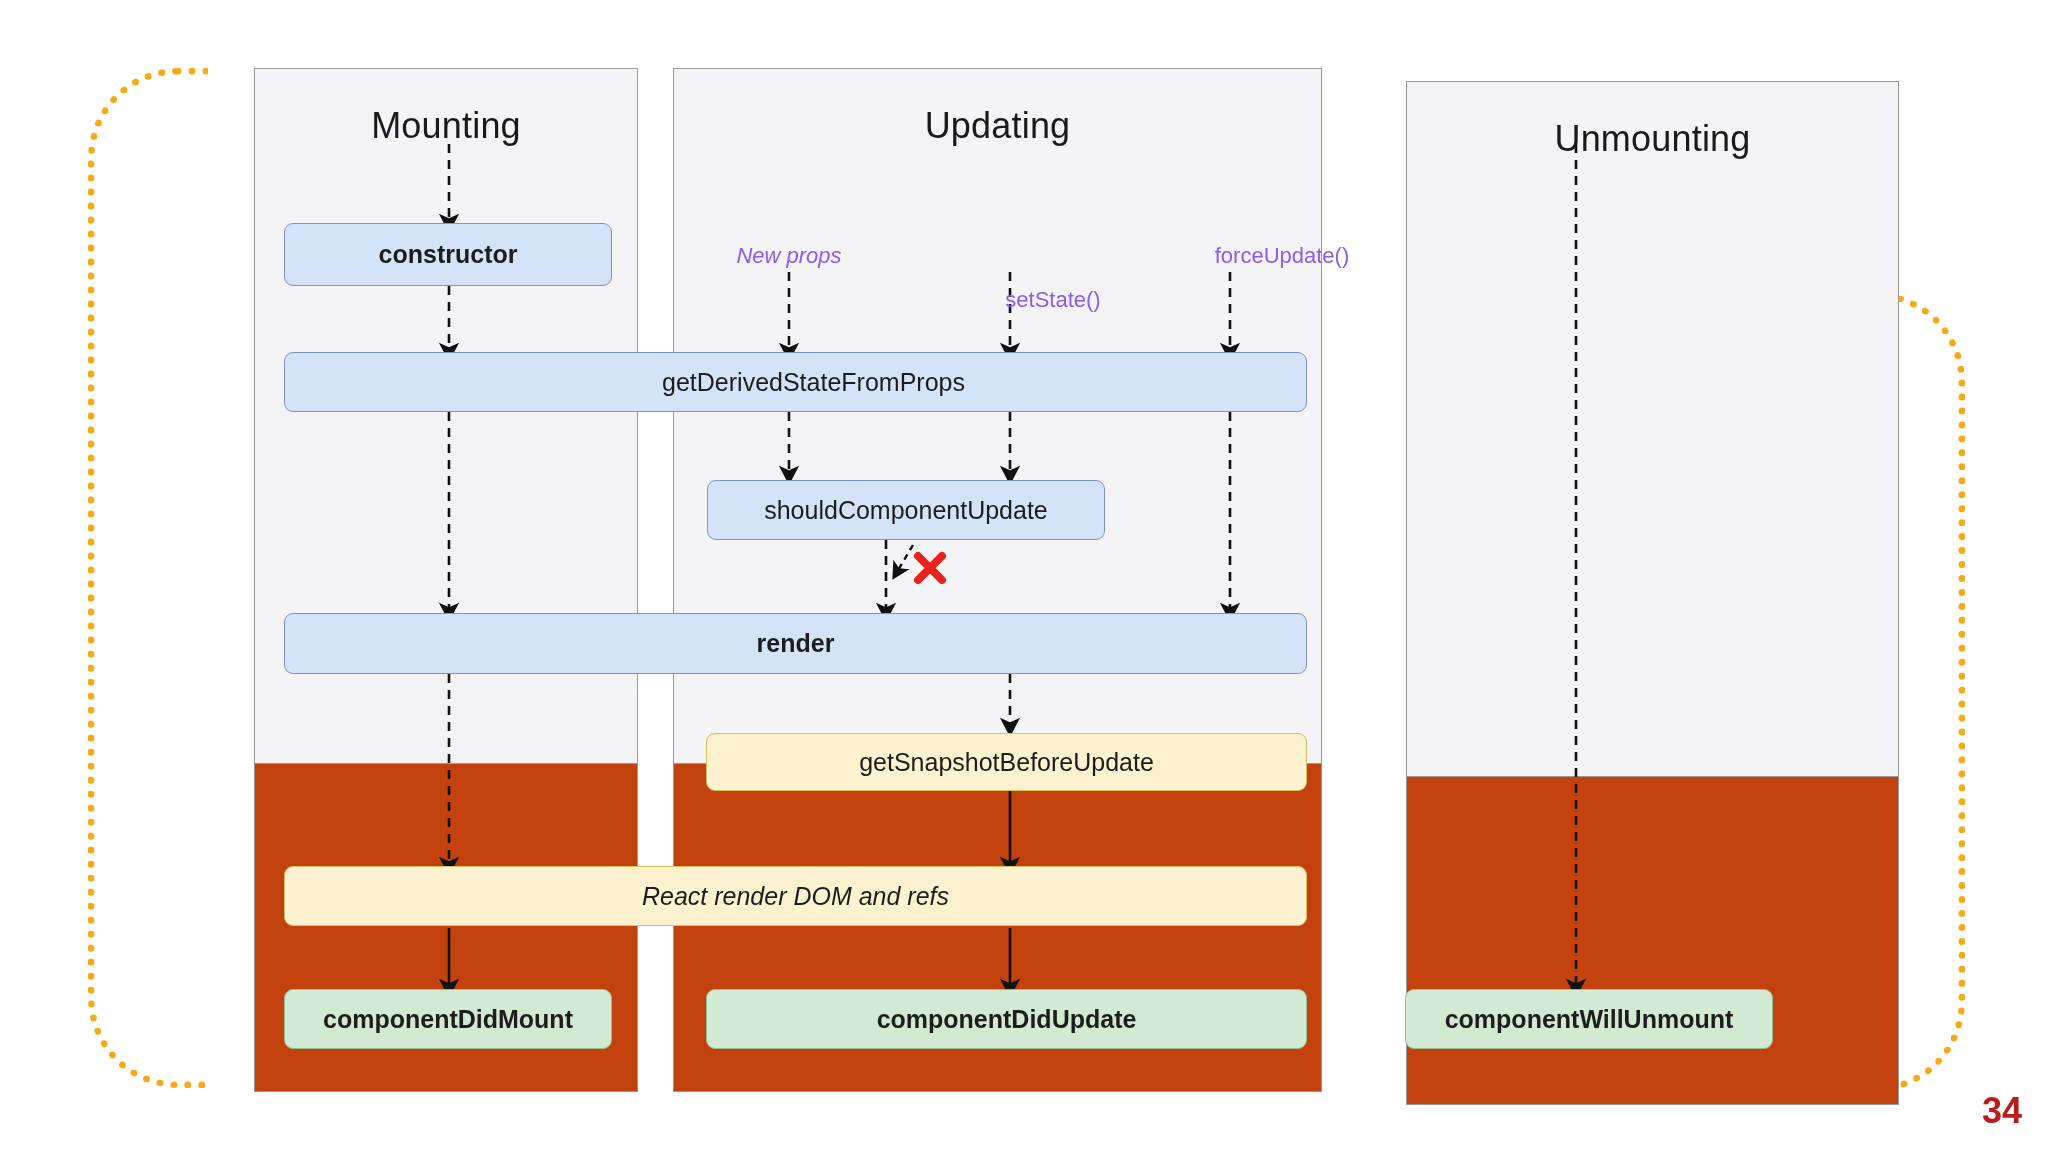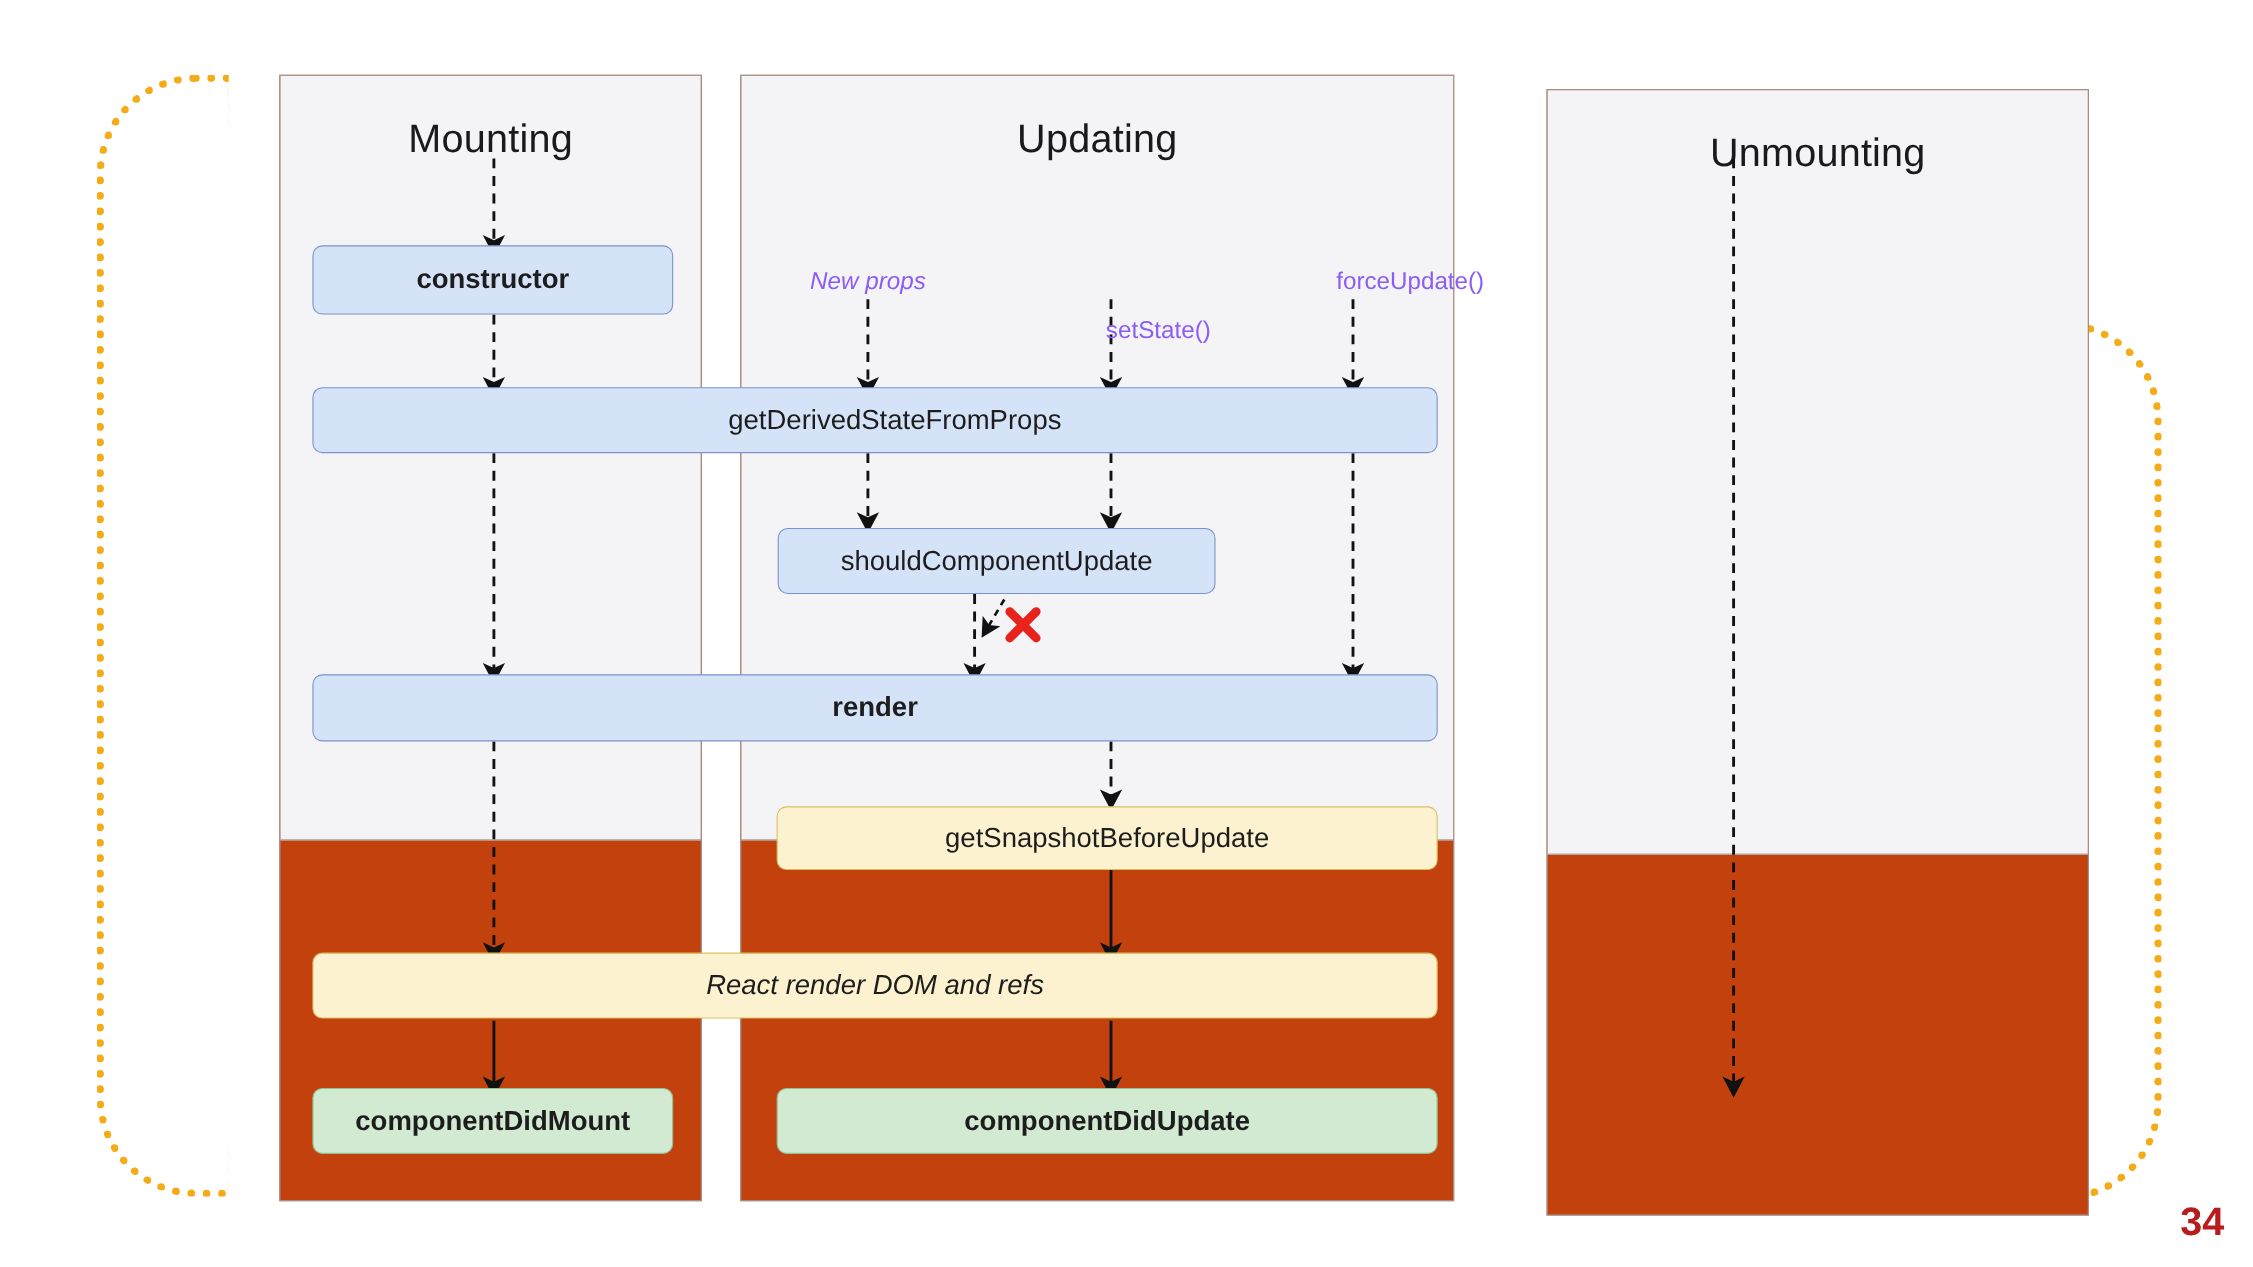--- a/index.html
+++ b/index.html
@@ -215,20 +215,21 @@
   <div class="box blue bold" style="left:284px; top:613px; width:1023px; height:61px;">render</div>
 
   <div class="box yellow" style="left:706px; top:733px; width:601px; height:58px;">getSnapshotBeforeUpdate</div>
 
   <div class="box yellow italic" style="left:284px; top:866px; width:1023px; height:60px;">React render DOM and refs</div>
 
   <div class="box green bold" style="left:284px; top:989px; width:328px; height:60px;">componentDidMount</div>
 
   <div class="box green bold" style="left:706px; top:989px; width:601px; height:60px;">componentDidUpdate</div>
 
+  <div class="box green bold" style="left:1405px; top:989px; width:368px; height:60px;">componentWillUnmount</div>
 
   <div style="position:absolute; left:910px; top:548px; width:40px; height:40px;">
     <svg width="40" height="40" viewBox="0 0 40 40">
       <path d="M8,8 L32,32 M32,8 L8,32" stroke="#e8231b" stroke-width="8" stroke-linecap="round"></path>
     </svg>
   </div>
 
   <div class="page-num">34</div>
 
 </div>

